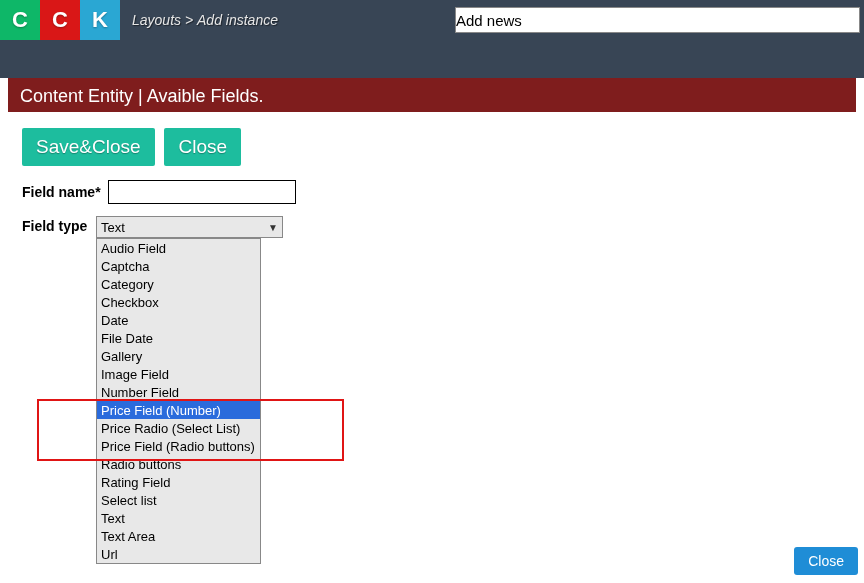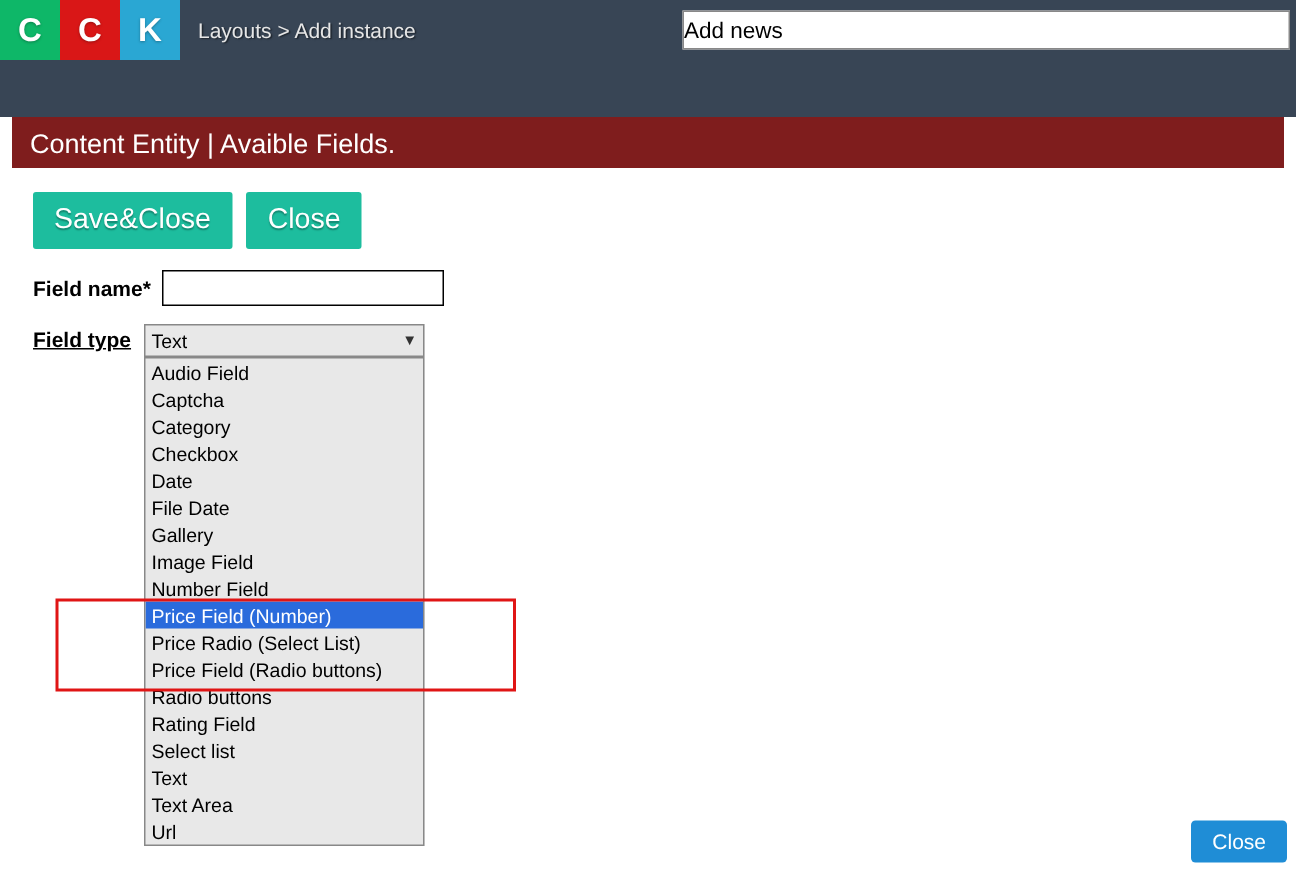--- a/index.html
+++ b/index.html
@@ -37,21 +37,21 @@
   .logo-c2 { background: #d91717; }
   .logo-k  { background: #2aa7d3; }
   .breadcrumb {
     position: absolute;
     left: 132px;
     top: 12px;
     color: #e6e6e6;
     font-size: 14px;
     text-shadow: 1px 1px 1px rgba(0,0,0,0.5);
   }
-  .breadcrumb span { color: #e6e6e6; }
+  .breadcrumb span { color: #e6e6e6; font-style: italic; }
   .add-news {
     position: absolute;
     left: 455px;
     top: 7px;
     width: 405px;
     height: 26px;
     background: #fff;
     border: 1px solid #888;
     font-size: 15px;
     padding: 3px 0;
@@ -99,40 +99,40 @@
     width: 188px;
     height: 24px;
     border: 1px solid #000;
     padding: 2px 4px;
     font-size: 13px;
   }
   .form-row-type {
     display: flex;
     align-items: flex-start;
   }
-  .form-row-type .form-label { padding-top: 2px; width: 74px; text-decoration: underline; }
+  .form-row-type .form-label { padding-top: 2px; width: 74px; }
   .select-col { position: relative; }
   .select-box {
     width: 187px;
     height: 22px;
     border: 1px solid #888;
     background: #e8e8e8;
     font-size: 13px;
     padding: 1px 4px;
     display: flex;
     align-items: center;
     justify-content: space-between;
     cursor: pointer;
   }
   .select-arrow {
     font-size: 10px;
     color: #333;
   }
   .dropdown {
-    width: 187px;
+    width: 165px;
     border: 1px solid #888;
     background: #e8e8e8;
     font-size: 13px;
     max-height: 340px;
     overflow: hidden;
   }
   .dropdown .opt {
     padding: 1px 4px;
     line-height: 17px;
     height: 18px;

